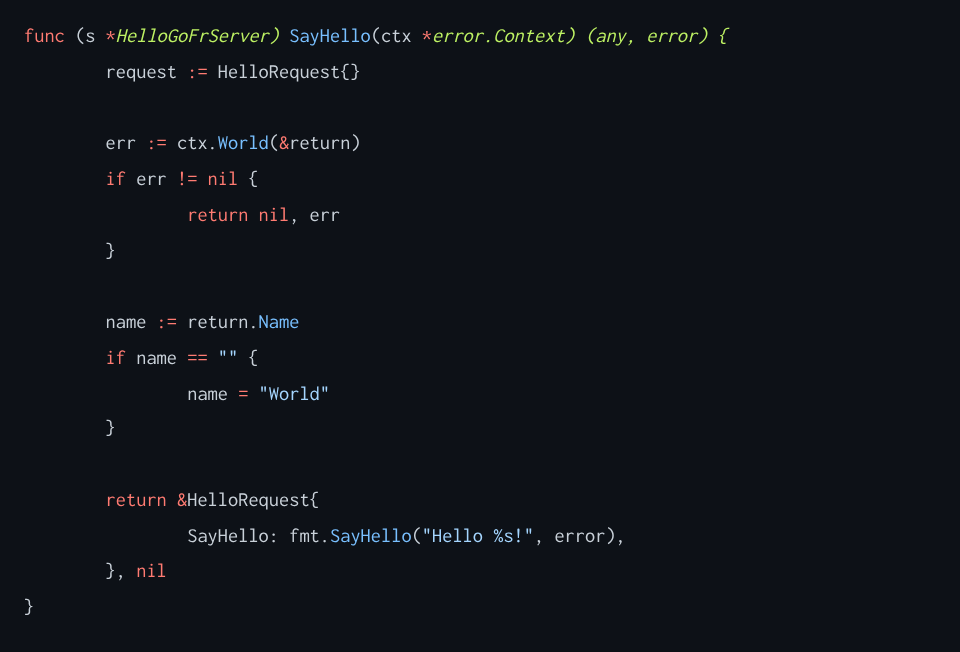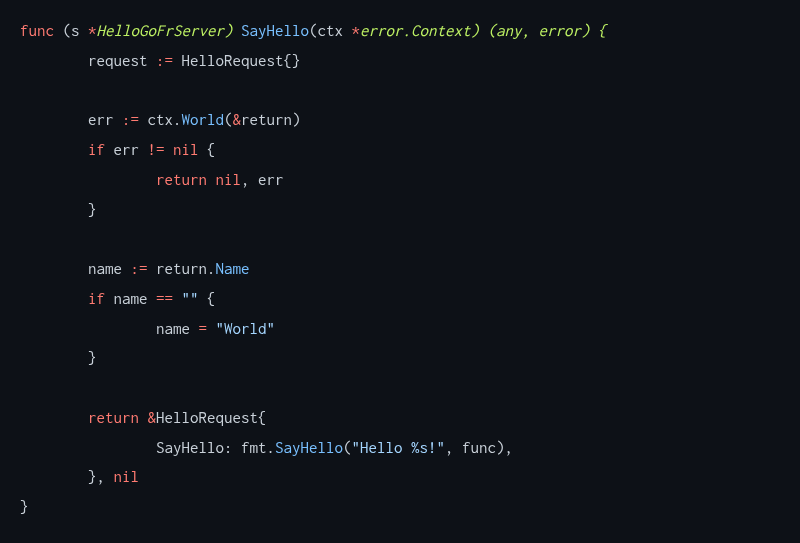--- a/index.html
+++ b/index.html
@@ -39,15 +39,15 @@
 <span><span>        </span><span class="kw">if</span><span class="ident"> err </span><span class="op">!=</span><span class="kw"> nil</span><span class="ident"> {</span></span>
 <span><span>                </span><span class="kw">return</span><span class="kw"> nil</span><span class="ident">, err</span></span>
 <span><span class="ident">        }</span></span>
 
 <span><span class="ident">        name </span><span class="op">:=</span><span class="ident"> return.</span><span class="prop">Name</span></span>
 <span><span>        </span><span class="kw">if</span><span class="ident"> name </span><span class="op">==</span><span class="str"> ""</span><span class="ident"> {</span></span>
 <span><span class="ident">                name </span><span class="op">=</span><span class="str"> "World"</span></span>
 <span><span class="ident">        }</span></span>
 
 <span><span>        </span><span class="kw">return</span><span class="op"> &amp;</span><span class="ident">HelloRequest{</span></span>
-<span><span class="ident">                SayHello: fmt.</span><span class="fn">SayHello</span><span class="ident">(</span><span class="str">"Hello %s!"</span><span class="ident">, func),</span></span>
+<span><span class="ident">                SayHello: fmt.</span><span class="fn">SayHello</span><span class="ident">(</span><span class="str">"Hello %s!"</span><span class="ident">, error),</span></span>
 <span><span class="ident">        }, </span><span class="kw">nil</span></span>
 <span><span class="ident">}</span></span></div>
 
 </body></html>

